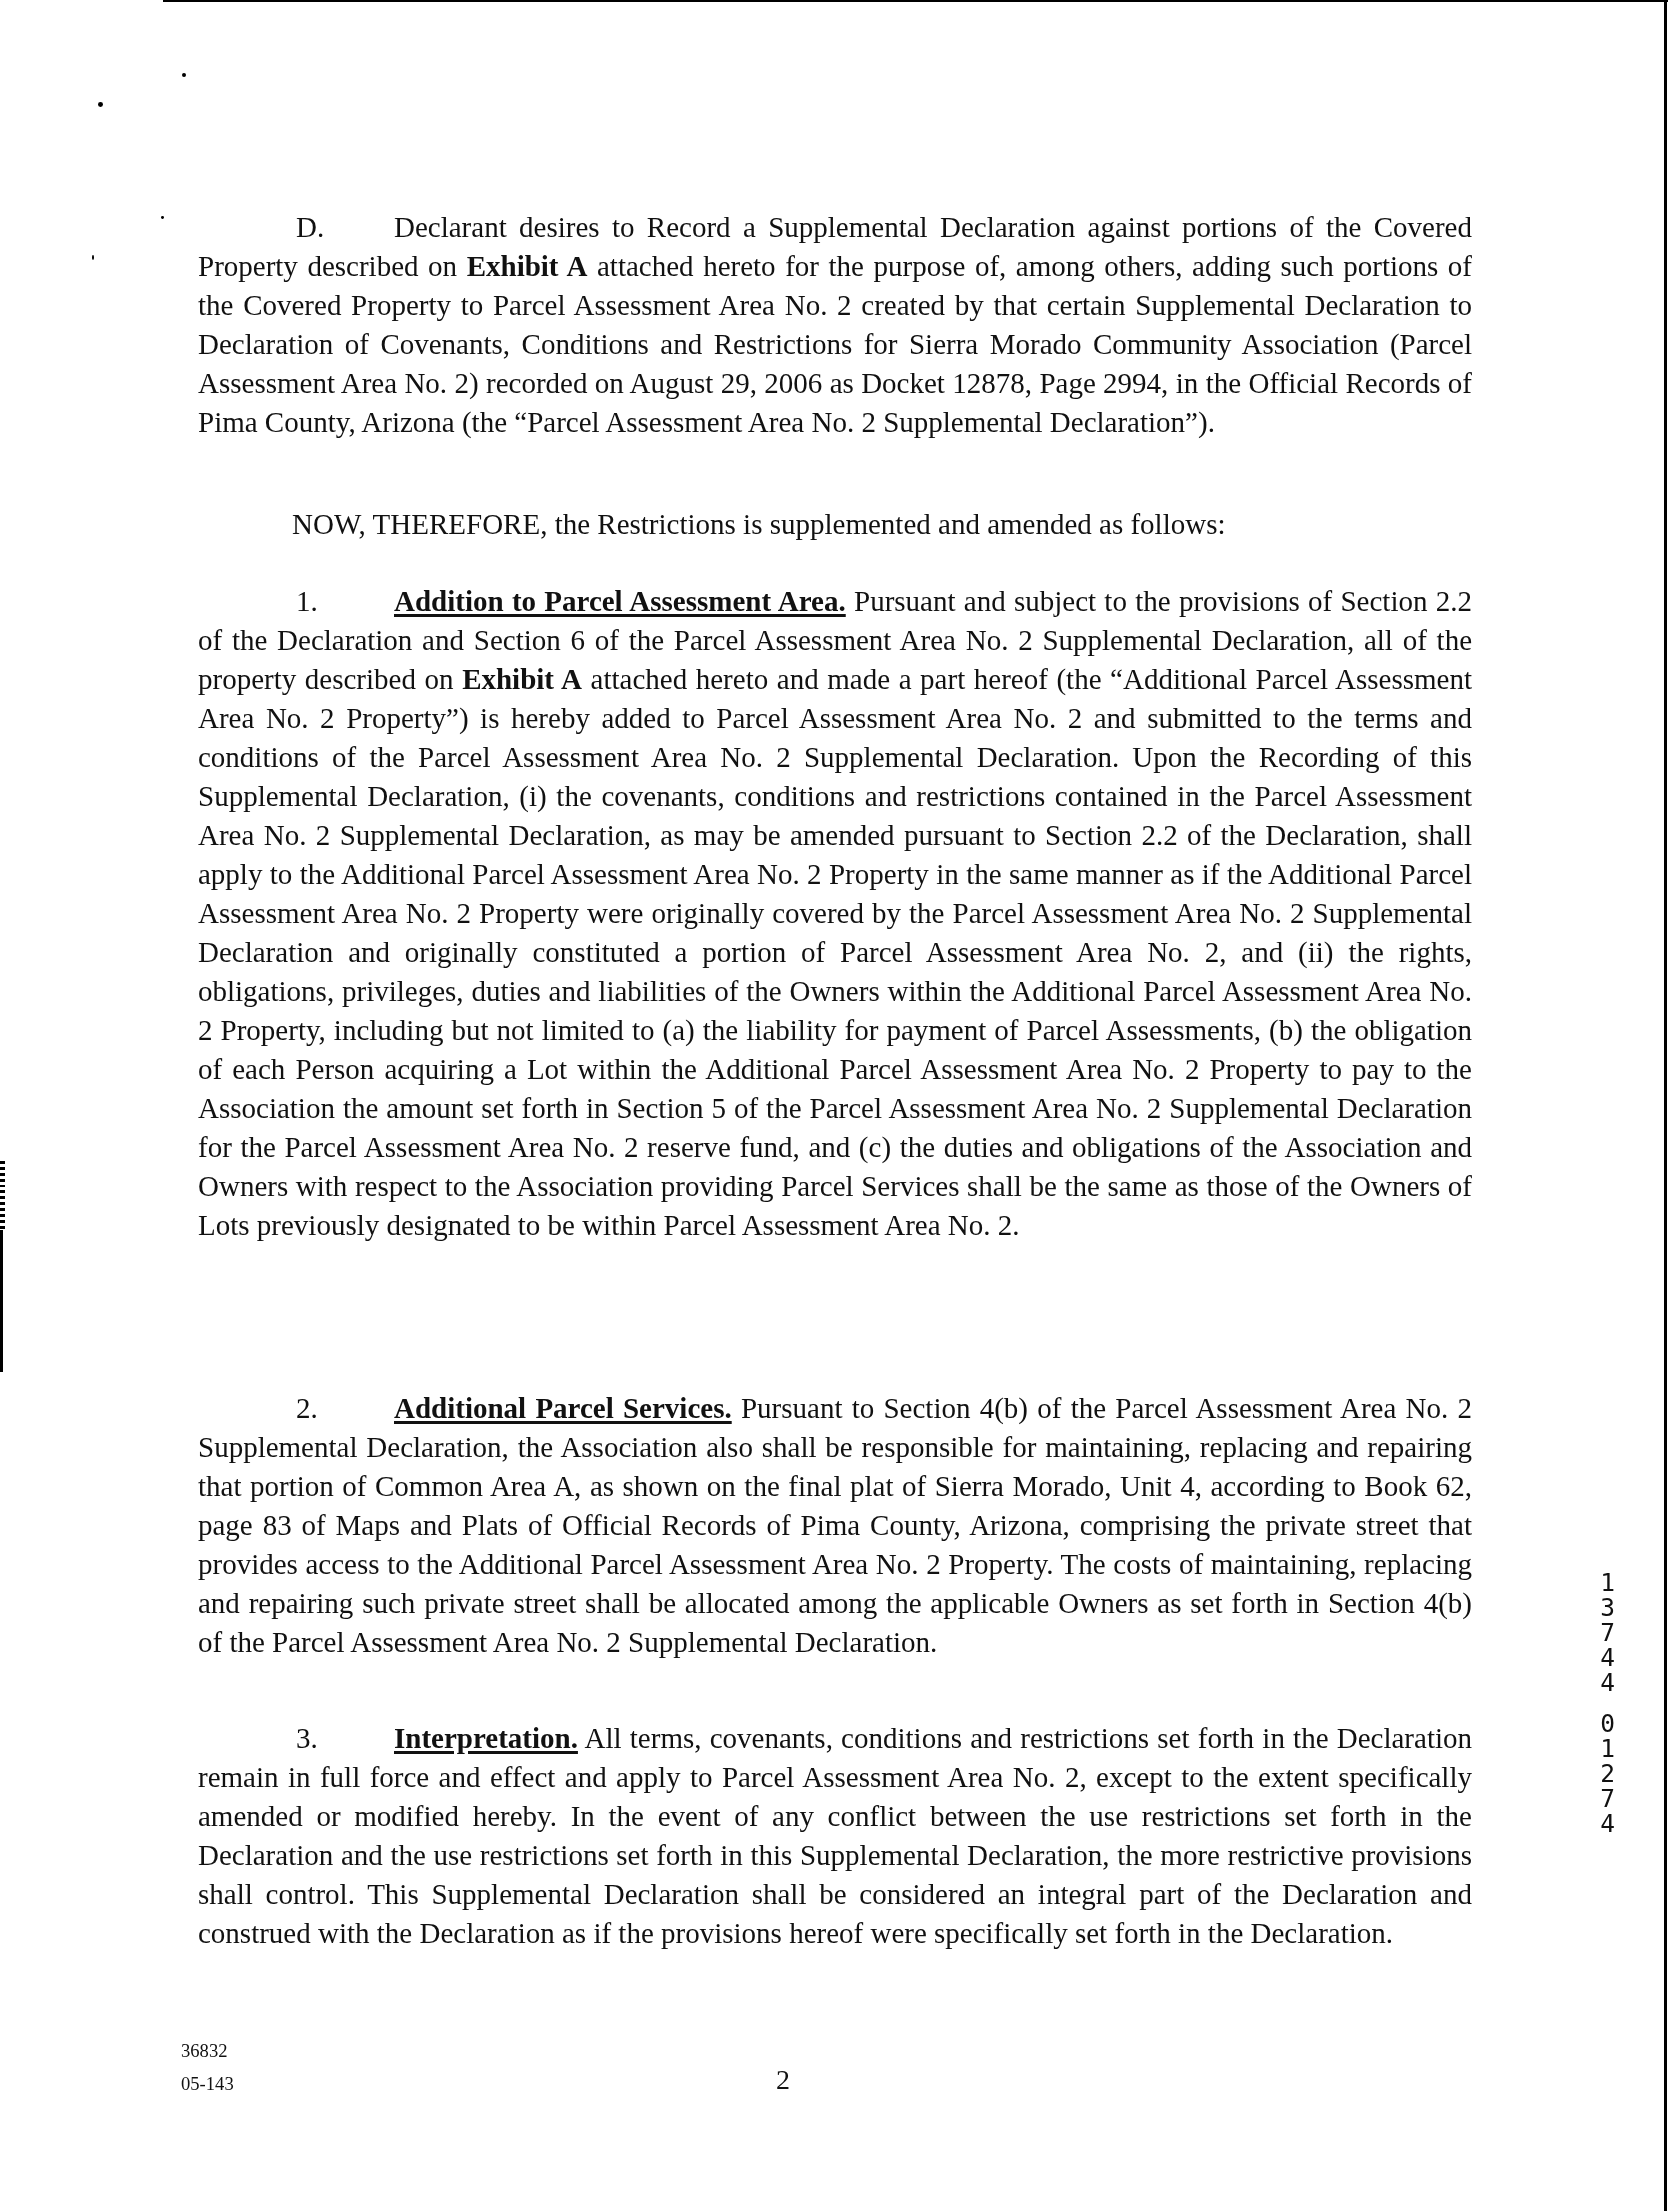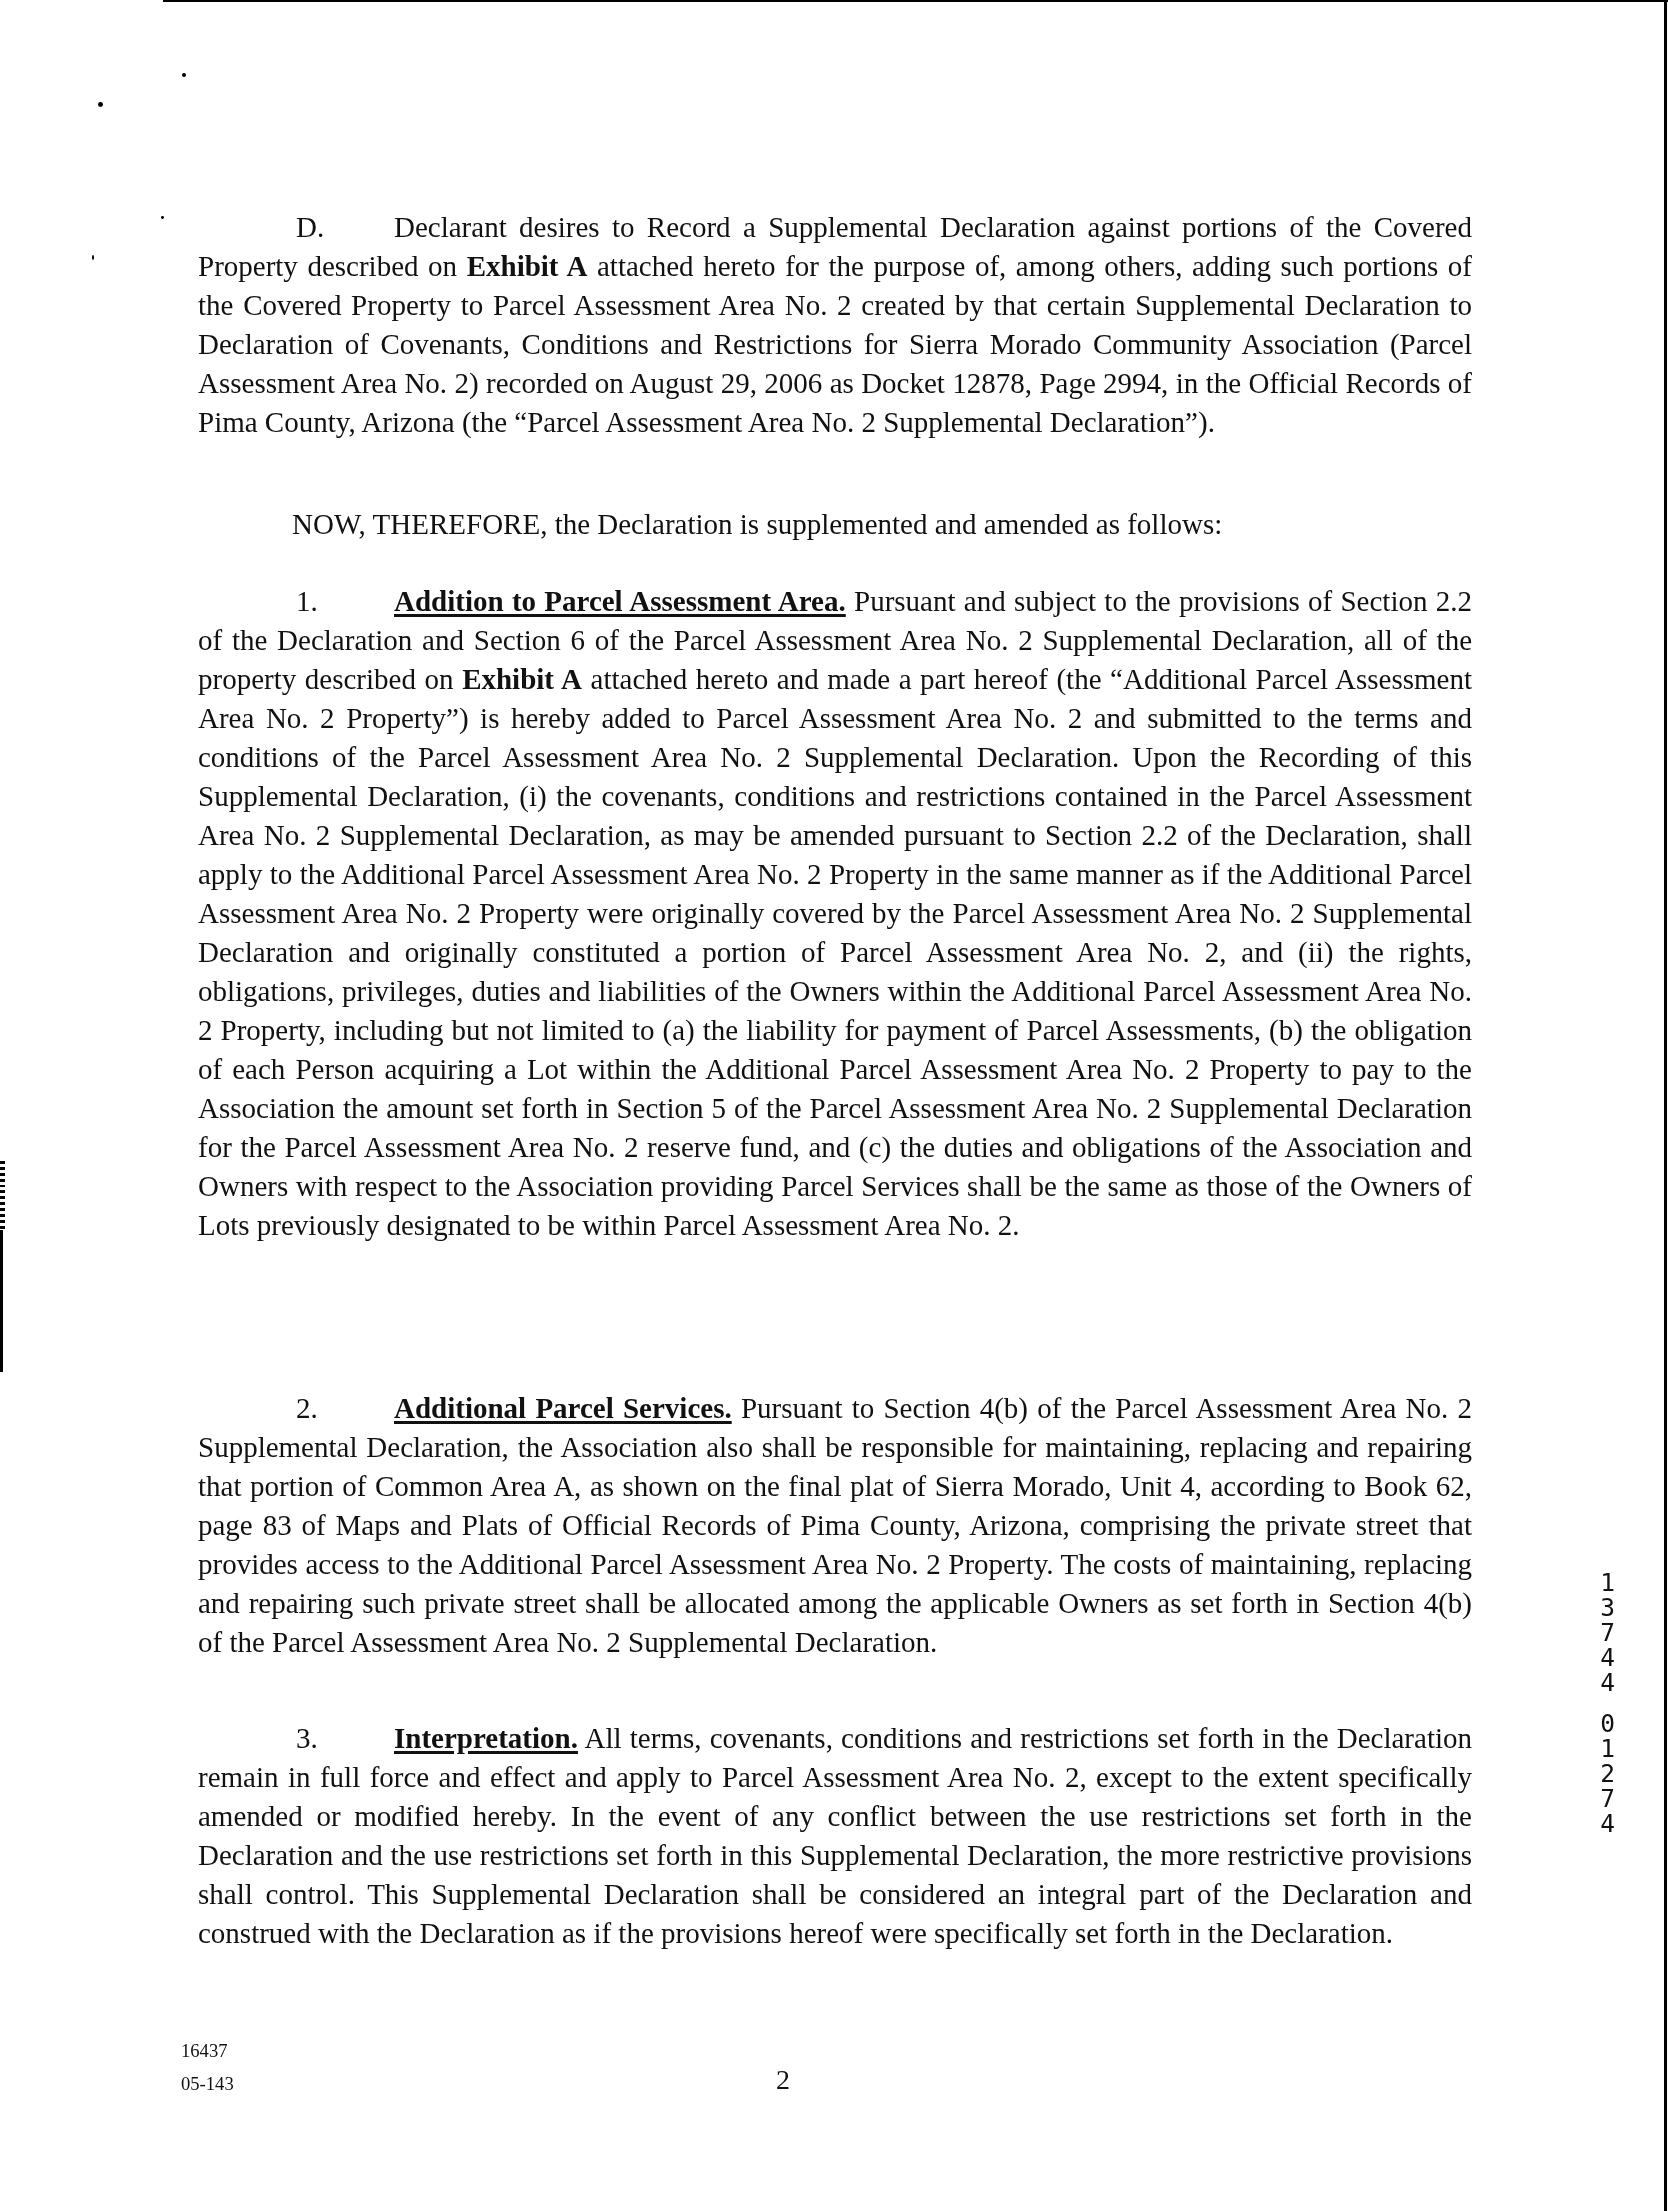--- a/index.html
+++ b/index.html
@@ -44,21 +44,21 @@
   <div class="right-rule"></div>
   <div class="left-mark"></div>
   <div class="left-mark-dash"></div>
   <div class="speck" style="left:182px;top:73px;width:3.9px;height:3.9px;"></div>
   <div class="speck" style="left:98px;top:102px;width:4.9px;height:4.9px;"></div>
   <div class="speck" style="left:161px;top:216px;width:2.9px;height:2.9px;"></div>
   <div class="speck" style="left:92px;top:255px;width:2px;height:4.9px;"></div>
 
   <p class="body-text para" style="top:204px;"><span style="display:inline-block;width:98px;text-indent:0;">D.</span><span>Declarant desires to Record a Supplemental Declaration against portions of the Covered Property described on </span><span class="bold">Exhibit A</span><span> attached hereto for the purpose of, among others, adding such portions of the Covered Property to Parcel Assessment Area No. 2 created by that certain Supplemental Declaration to Declaration of Covenants, Conditions and Restrictions for Sierra Morado Community Association (Parcel Assessment Area No. 2) recorded on August 29, 2006 as Docket 12878, Page 2994, in the Official Records of Pima County, Arizona (the “Parcel Assessment Area No. 2 Supplemental Declaration”).</span></p>
 
-  <div class="now">NOW, THEREFORE, the Declaration is supplemented and amended as follows:</div>
+  <div class="now">NOW, THEREFORE, the Restrictions is supplemented and amended as follows:</div>
 
   <p class="body-text para" style="top:578px;"><span style="display:inline-block;width:98px;text-indent:0;">1.</span><span class="heading">Addition to Parcel Assessment Area.</span><span> Pursuant and subject to the provisions of Section 2.2 of the Declaration and Section 6 of the Parcel Assessment Area No. 2 Supplemental Declaration, all of the property described on </span><span class="bold">Exhibit A</span><span> attached hereto and made a part hereof (the “Additional Parcel Assessment Area No. 2 Property”) is hereby added to Parcel Assessment Area No. 2 and submitted to the terms and conditions of the Parcel Assessment Area No. 2 Supplemental Declaration.  Upon the Recording of this Supplemental Declaration, (i) the covenants, conditions and restrictions contained in the Parcel Assessment Area No. 2 Supplemental Declaration, as may be amended pursuant to Section 2.2 of the Declaration, shall apply to the Additional Parcel Assessment Area No. 2 Property in the same manner as if the Additional Parcel Assessment Area No. 2 Property were originally covered by the Parcel Assessment Area No. 2 Supplemental Declaration and originally constituted a portion of Parcel Assessment Area No. 2, and (ii) the rights, obligations, privileges, duties and liabilities of the Owners within the Additional Parcel Assessment Area No. 2 Property, including but not limited to (a) the liability for payment of Parcel Assessments, (b) the obligation of each Person acquiring a Lot within the Additional Parcel Assessment Area No. 2 Property to pay to the Association the amount set forth in Section 5 of the Parcel Assessment Area No. 2 Supplemental Declaration for the Parcel Assessment Area No. 2 reserve fund, and (c) the duties and obligations of the Association and Owners with respect to the Association providing Parcel Services shall be the same as those of the Owners of Lots previously designated to be within Parcel Assessment Area No. 2.</span></p>
 
   <p class="body-text para" style="top:1385px;"><span style="display:inline-block;width:98px;text-indent:0;">2.</span><span class="heading">Additional Parcel Services.</span><span> Pursuant to Section 4(b) of the Parcel Assessment Area No. 2 Supplemental Declaration, the Association also shall be responsible for maintaining, replacing and repairing that portion of Common Area A, as shown on the final plat of Sierra Morado, Unit 4, according to Book 62, page 83 of Maps and Plats of Official Records of Pima County, Arizona, comprising the private street that provides access to the Additional Parcel Assessment Area No. 2 Property.  The costs of maintaining, replacing and repairing such private street shall be allocated among the applicable Owners as set forth in Section 4(b) of the Parcel Assessment Area No. 2 Supplemental Declaration.</span></p>
 
   <p class="body-text para" style="top:1715px;"><span style="display:inline-block;width:98px;text-indent:0;">3.</span><span class="heading">Interpretation.</span><span> All terms, covenants, conditions and restrictions set forth in the Declaration remain in full force and effect and apply to Parcel Assessment Area No. 2, except to the extent specifically amended or modified hereby.  In the event of any conflict between the use restrictions set forth in the Declaration and the use restrictions set forth in this Supplemental Declaration, the more restrictive provisions shall control.  This Supplemental Declaration shall be considered an integral part of the Declaration and construed with the Declaration as if the provisions hereof were specifically set forth in the Declaration.</span></p>
 
   <div class="margin-stamp" style="top:1570px;">
     <span>1</span>
     <span>3</span>
@@ -67,17 +67,17 @@
     <span>4</span>
   </div>
   <div class="margin-stamp" style="top:1711px;">
     <span>0</span>
     <span>1</span>
     <span>2</span>
     <span>7</span>
     <span>4</span>
   </div>
 
-  <div class="footer-id" style="top:2040px;">16437</div>
+  <div class="footer-id" style="top:2040px;">36832</div>
   <div class="footer-id" style="top:2073px;">05-143</div>
   <div class="page-number">2</div>
 </div>
 
 
 </body></html>

